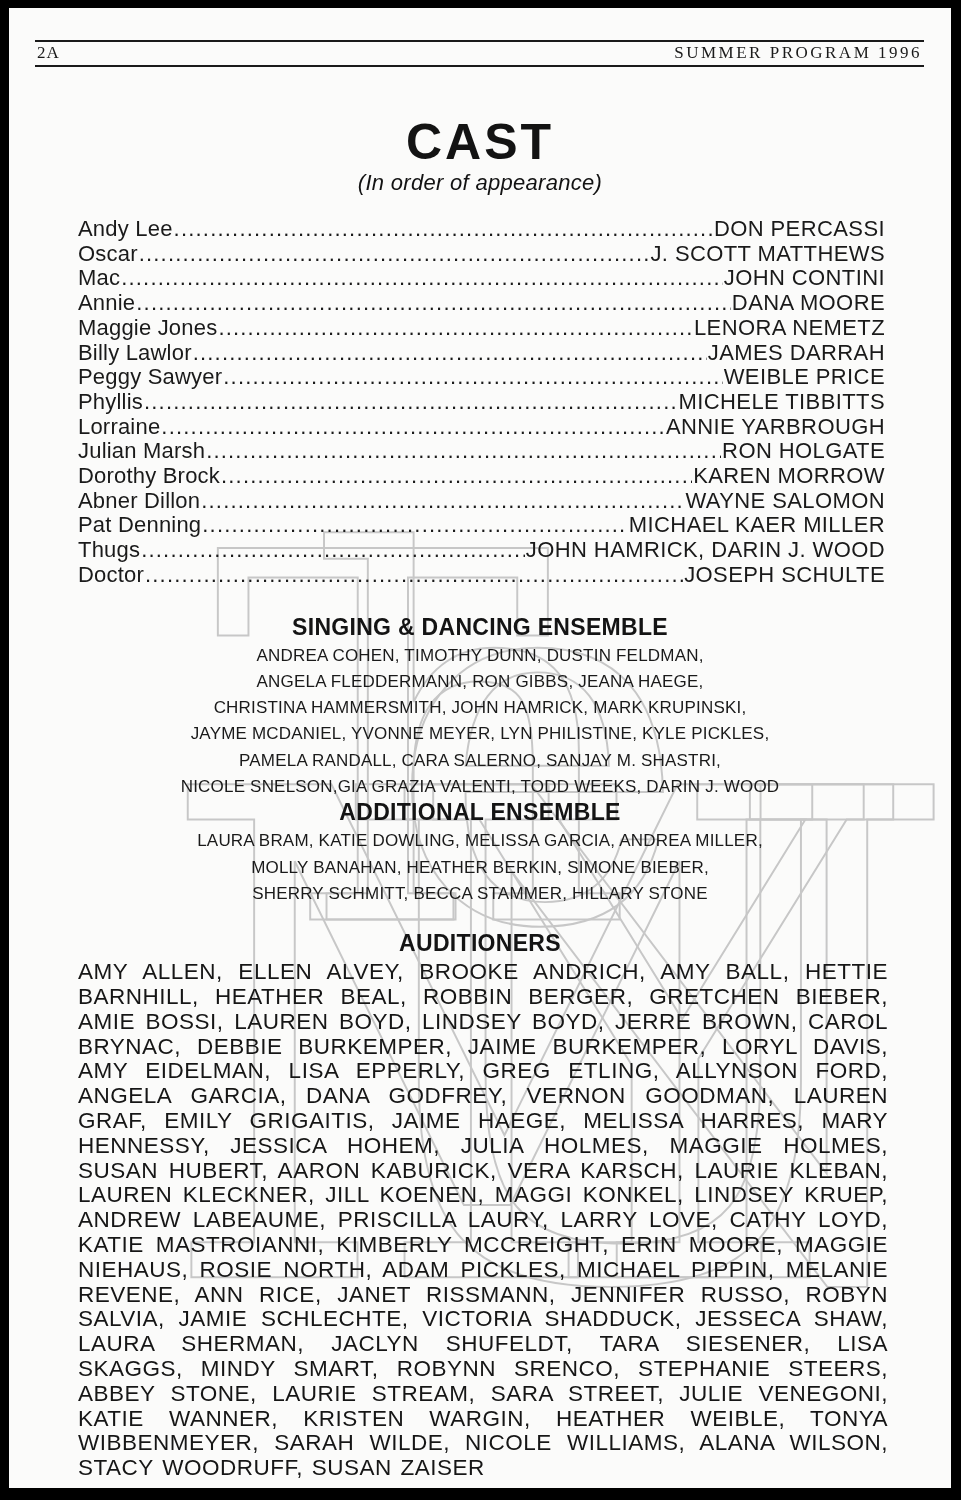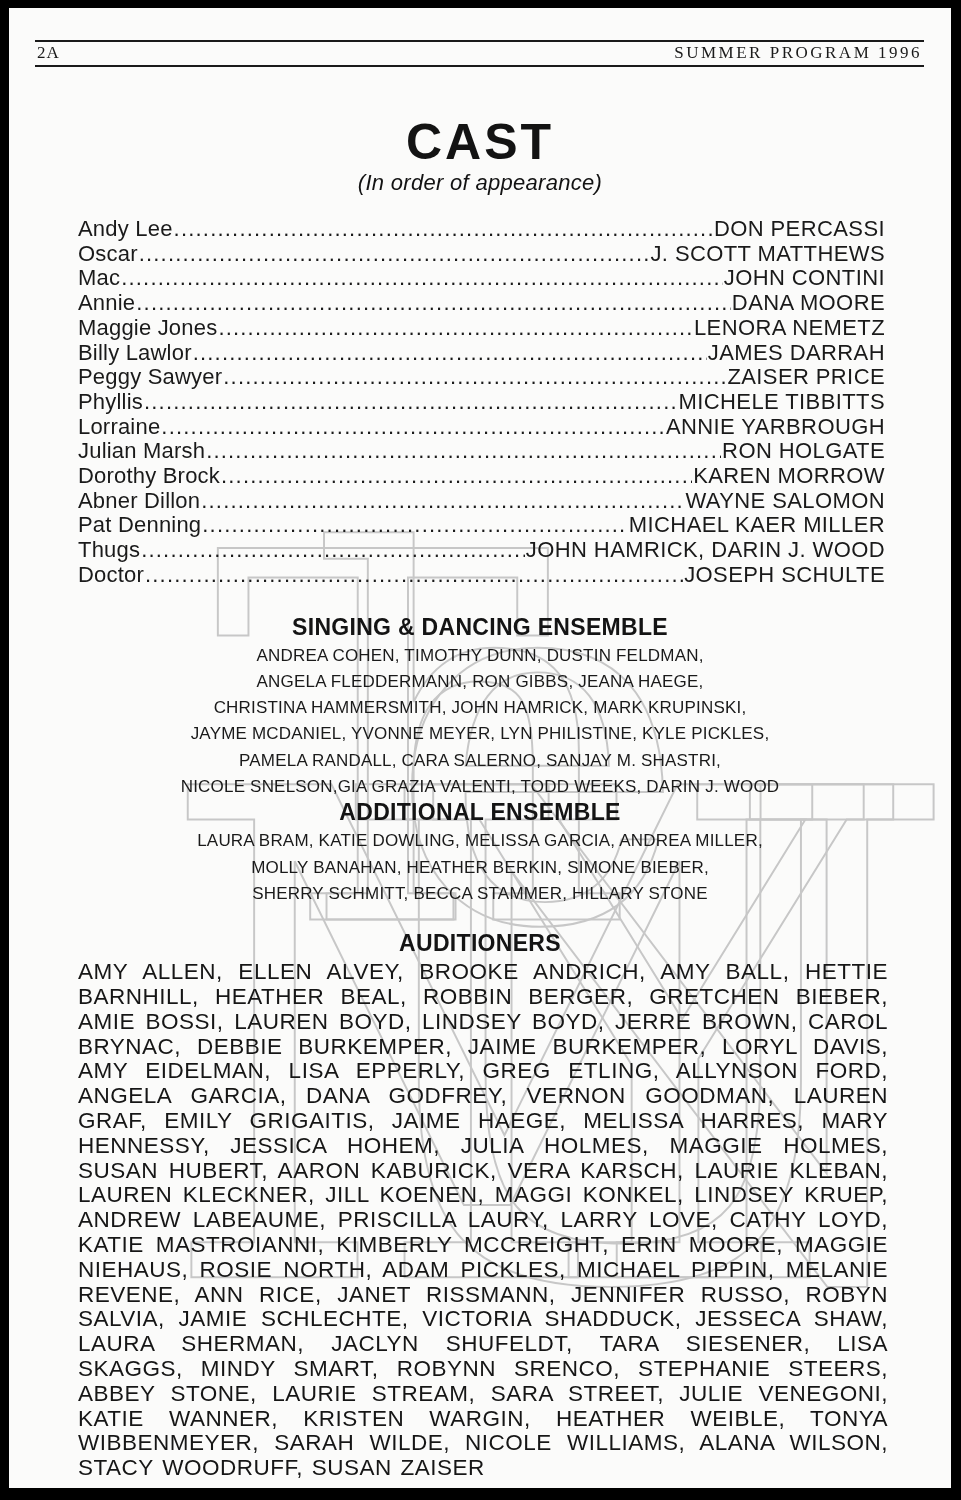--- a/index.html
+++ b/index.html
@@ -164,21 +164,21 @@
           <span class="performer">LENORA NEMETZ</span>
         </li>
       <li class="cast-row">
           <span class="role">Billy Lawlor</span>
           <span class="leader"></span>
           <span class="performer">JAMES DARRAH</span>
         </li>
       <li class="cast-row">
           <span class="role">Peggy Sawyer</span>
           <span class="leader"></span>
-          <span class="performer">ZAISER PRICE</span>
+          <span class="performer">WEIBLE PRICE</span>
         </li>
       <li class="cast-row">
           <span class="role">Phyllis</span>
           <span class="leader"></span>
           <span class="performer">MICHELE TIBBITTS</span>
         </li>
       <li class="cast-row">
           <span class="role">Lorraine</span>
           <span class="leader"></span>
           <span class="performer">ANNIE YARBROUGH</span>

